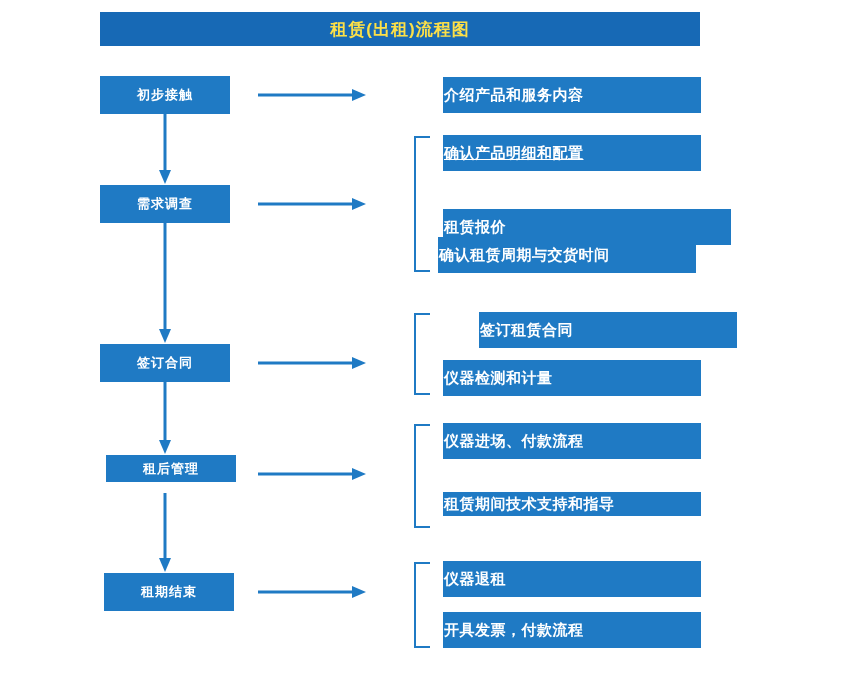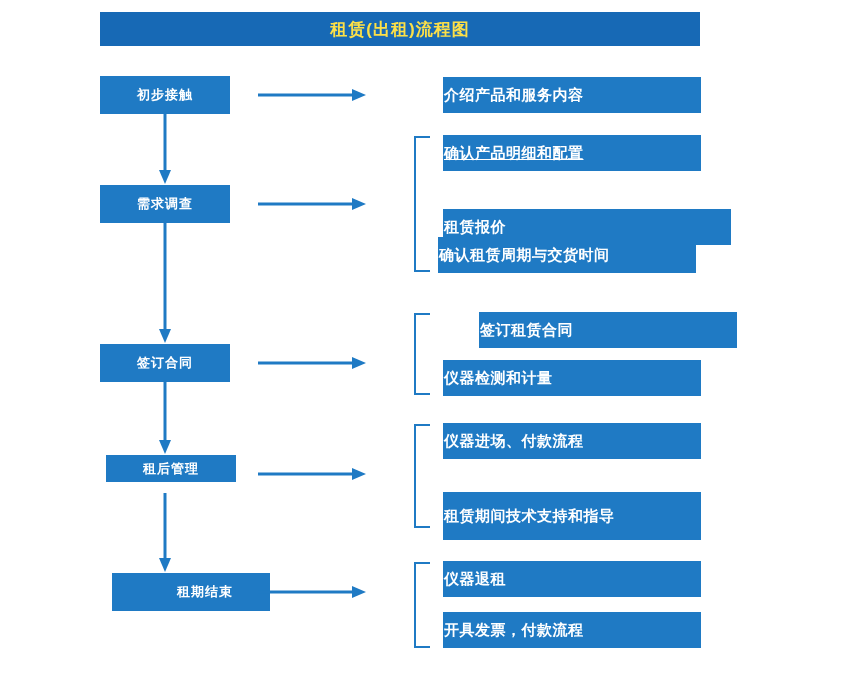--- a/index.html
+++ b/index.html
@@ -78,21 +78,21 @@
 <body>
 
 <div id="canvas">
 
   <div class="title-bar">租赁(出租)流程图</div>
 
   <div class="stage-box" style="left:100px; top:76px; width:130px; height:38px;">初步接触</div>
   <div class="stage-box" style="left:100px; top:185px; width:130px; height:38px;">需求调查</div>
   <div class="stage-box" style="left:100px; top:344px; width:130px; height:38px;">签订合同</div>
   <div class="stage-box" style="left:100px; top:455px; width:130px; height:27px;margin-left:6px;">租后管理</div>
-  <div class="stage-box" style="left:112px; top:573px; width:130px; height:38px;padding-left:28px;">租期结束</div>
+  <div class="stage-box" style="left:104px; top:573px; width:130px; height:38px;">租期结束</div>
 
   <div class="arrow-v" style="left:158px; top:114px; height:72px;">
     <svg width="14" height="72" viewBox="0 0 14 72">
       <line x1="7" y1="0" x2="7" y2="58" stroke="#1f7ac4" stroke-width="3"></line>
       <polygon points="7,70 1,56 13,56" fill="#1f7ac4"></polygon>
     </svg>
   </div>
   <div class="arrow-v" style="left:158px; top:223px; height:122px;">
     <svg width="14" height="122" viewBox="0 0 14 122">
       <line x1="7" y1="0" x2="7" y2="108" stroke="#1f7ac4" stroke-width="3"></line>
@@ -151,18 +151,18 @@
   <div class="task-box" style="left:443px; top:77px; width:258px; height:36px;">介绍产品和服务内容</div>
 
   <div class="task-box" style="left:443px; top:135px; width:258px; height:36px;text-decoration:underline;">确认产品明细和配置</div>
   <div class="task-box" style="left:443px; top:186px; width:288px; height:36px;margin-top:23px;">租赁报价</div>
   <div class="task-box" style="left:438px; top:237px; width:258px; height:36px;">确认租赁周期与交货时间</div>
 
   <div class="task-box" style="left:443px; top:312px; width:258px; height:36px;margin-left:36px;">签订租赁合同</div>
   <div class="task-box" style="left:443px; top:360px; width:258px; height:36px;">仪器检测和计量</div>
 
   <div class="task-box" style="left:443px; top:423px; width:258px; height:36px;">仪器进场、付款流程</div>
-  <div class="task-box" style="left:443px; top:492px; width:258px; height:48px;text-align:center;">租赁期间技术支持和指导</div>
+  <div class="task-box" style="left:443px; top:492px; width:258px; height:24px;text-align:center;">租赁期间技术支持和指导</div>
 
   <div class="task-box" style="left:443px; top:612px; width:258px; height:36px;">开具发票，付款流程</div>
   <div class="task-box" style="left:443px; top:561px; width:258px; height:36px;">仪器退租</div>
 
 </div>
 
 </body></html>

